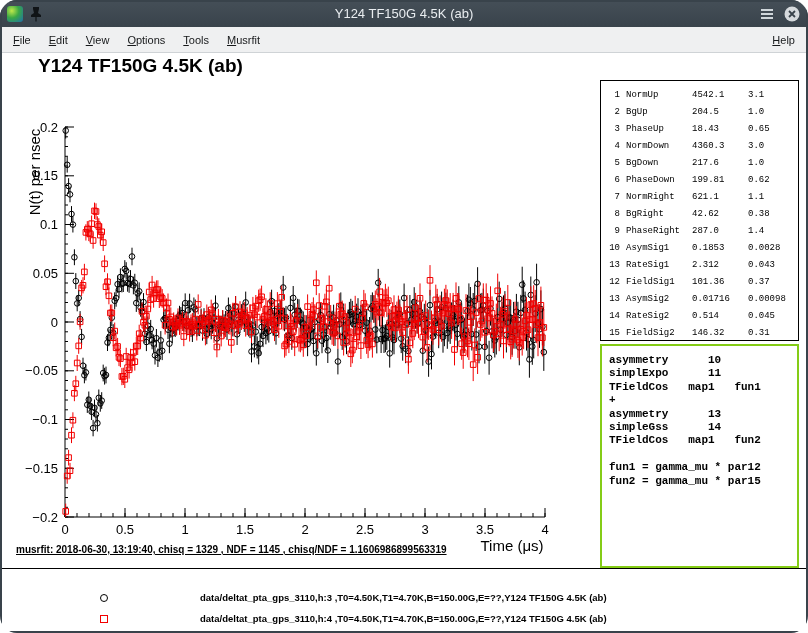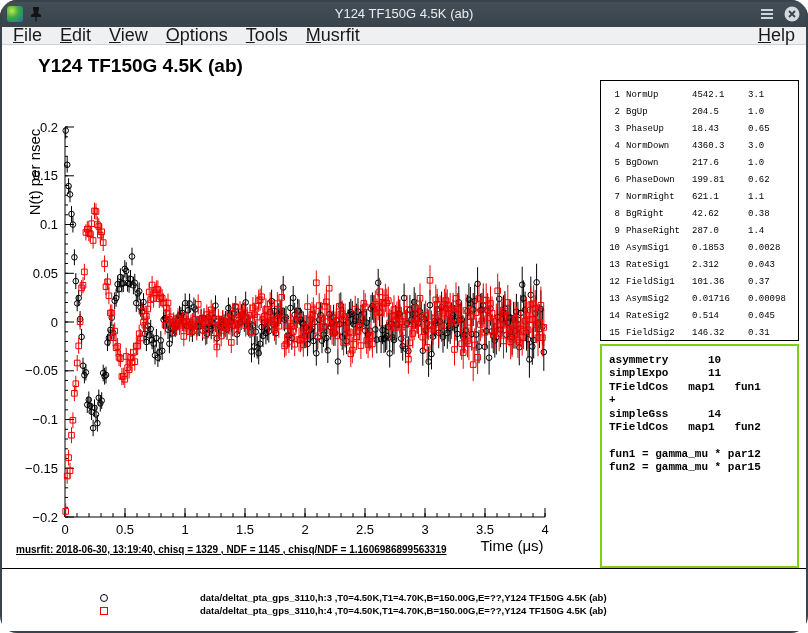--- a/index.html
+++ b/index.html
@@ -13,23 +13,23 @@
               background:linear-gradient(#454f58,#39434b); display:flex; align-items:center;
               padding:0 7px; gap:7px; z-index:10; }
   .app-icon { width:16px; height:16px; border-radius:3px;
               background:radial-gradient(circle at 30% 30%, #bfe84a 0%, #39a845 45%, #1d6fae 100%); }
   .tb-title { position:absolute; left:50%; transform:translateX(-50%); color:#e9edf0;
               font-size:13px; white-space:nowrap; }
   .tb-right { margin-left:auto; display:flex; align-items:center; gap:9px; }
   .tb-btn   { display:flex; align-items:center; justify-content:center; cursor:default; }
 
   
-  .menubar { position:absolute; left:0; top:27px; width:808px; height:18px; background:#eff0f1;
+  .menubar { position:absolute; left:0; top:27px; width:808px; height:26px; background:#eff0f1;
              border-bottom:1px solid #cfd3d6; display:flex; align-items:center; padding:0 4px;
-             font-size:18px; color:#17191b; z-index:5; }
+             font-size:11px; color:#17191b; z-index:5; }
   .menu-item { display:inline-block; padding:3px 9px; }
   .menu-item::first-letter { text-decoration:underline; }
   .menu-right { margin-left:auto; }
 
   
   .plot-title { position:absolute; left:38px; top:55px; font-size:19px; font-weight:bold; color:#000; }
   #plot-svg { position:absolute; left:0; top:85px; }
   #plot-svg text { font-family:"Liberation Sans",sans-serif; fill:#000; }
 
   
@@ -42,21 +42,21 @@
 
   .theory-panel { position:absolute; left:600px; top:344px; width:199px; height:224px;
                   border:2px solid #84cc16; background:#fff; padding:8px 0 0 7px;
                   font-family:"Liberation Mono",monospace; font-weight:bold; font-size:11px;
                   line-height:13.4px; color:#000; }
   .theory-line { white-space:pre; }
 
   
   .separator { position:absolute; left:0; top:568px; width:808px; height:1px; background:#000; }
   .stats { position:absolute; left:16px; top:544px; font-size:10px; font-weight:bold; color:#000;text-decoration:underline; }
-  .plot-legend { position:absolute; left:0; top:591px; display:flex; flex-direction:column; }
+  .plot-legend { position:absolute; left:0; top:591px; display:flex; flex-direction:column; gap:8px; }
   .legend-item { display:flex; align-items:center; height:13px; }
   .legend-marker { width:8px; height:8px; margin-left:100px; flex:none; }
   .marker-circle { border:1px solid #000; border-radius:50%; }
   .marker-square { border:1px solid #f20000; }
   .legend-label { margin-left:92px; font-size:9.5px; font-weight:bold; color:#000; white-space:nowrap; }
 </style>
 </head>
 <body>
 
 <div class="window">
@@ -138,20 +138,21 @@
         <div class="param-row"><span class="param-no">14</span><span class="param-name">RateSig2</span><span class="param-value">0.514</span><span class="param-error">0.045</span></div>
         <div class="param-row"><span class="param-no">15</span><span class="param-name">FieldSig2</span><span class="param-value">146.32</span><span class="param-error">0.31</span></div>
       </div>
   </div>
 
   <div class="theory-panel">
       <div class="theory-line">asymmetry      10</div>
       <div class="theory-line">simplExpo      11</div>
       <div class="theory-line">TFieldCos   map1   fun1</div>
       <div class="theory-line">+</div>
+      <div class="theory-line">asymmetry      13</div>
       <div class="theory-line">simpleGss      14</div>
       <div class="theory-line">TFieldCos   map1   fun2</div>
       <div class="theory-line"> </div>
       <div class="theory-line">fun1 = gamma_mu * par12</div>
       <div class="theory-line">fun2 = gamma_mu * par15</div>
     </div>
 
   <div class="separator"></div>
   <div class="stats">musrfit: 2018-06-30, 13:19:40, chisq = 1329 , NDF = 1145 , chisq/NDF = 1.1606986899563319</div>
   <div class="plot-legend">

